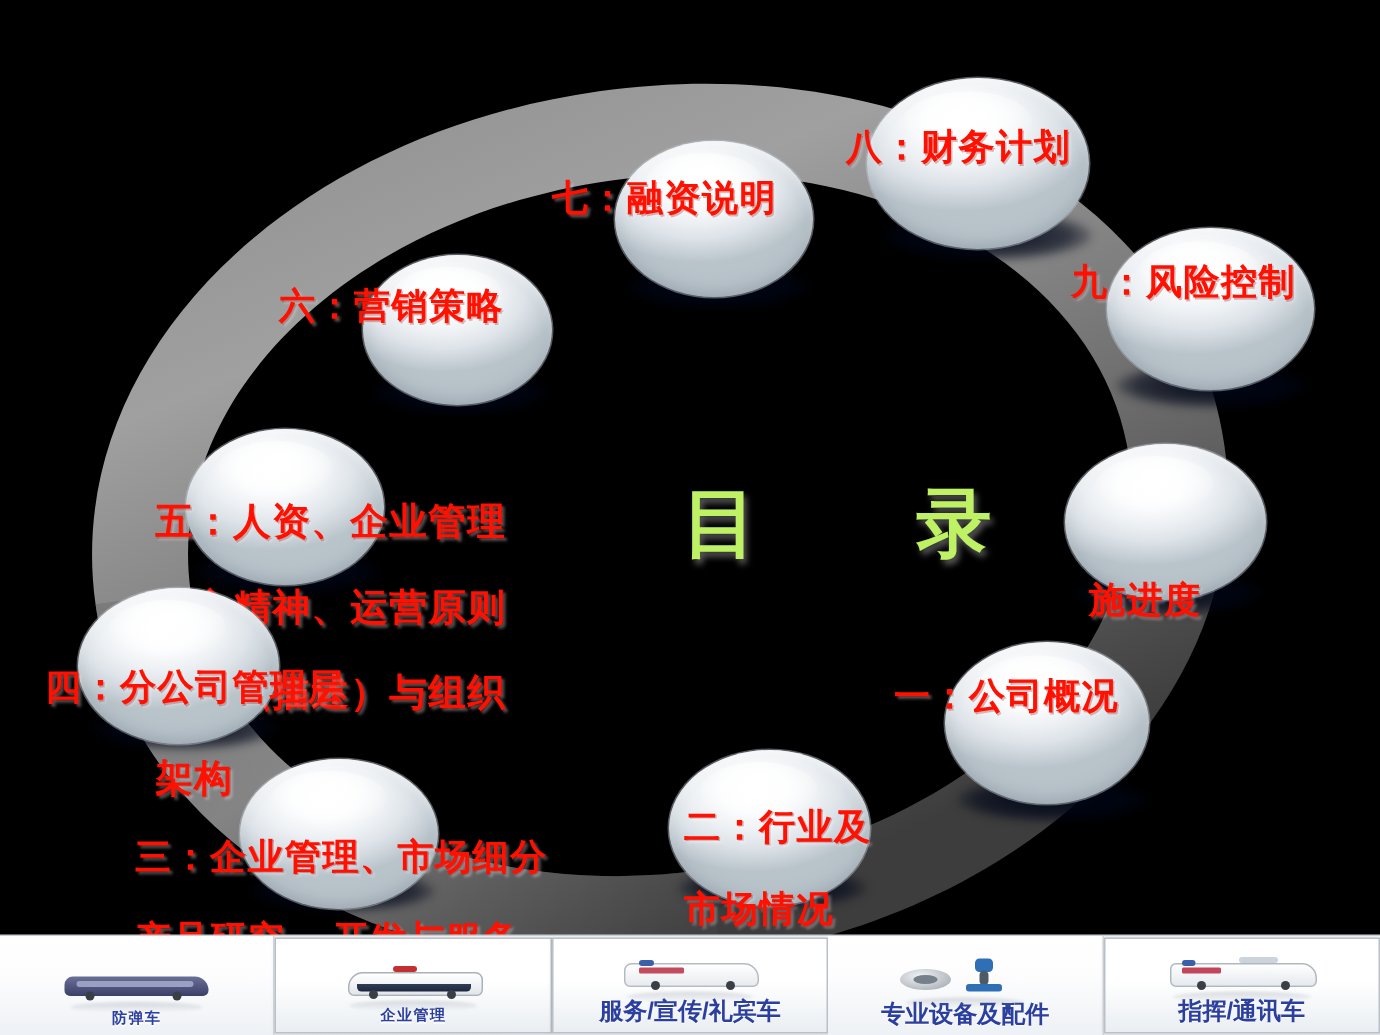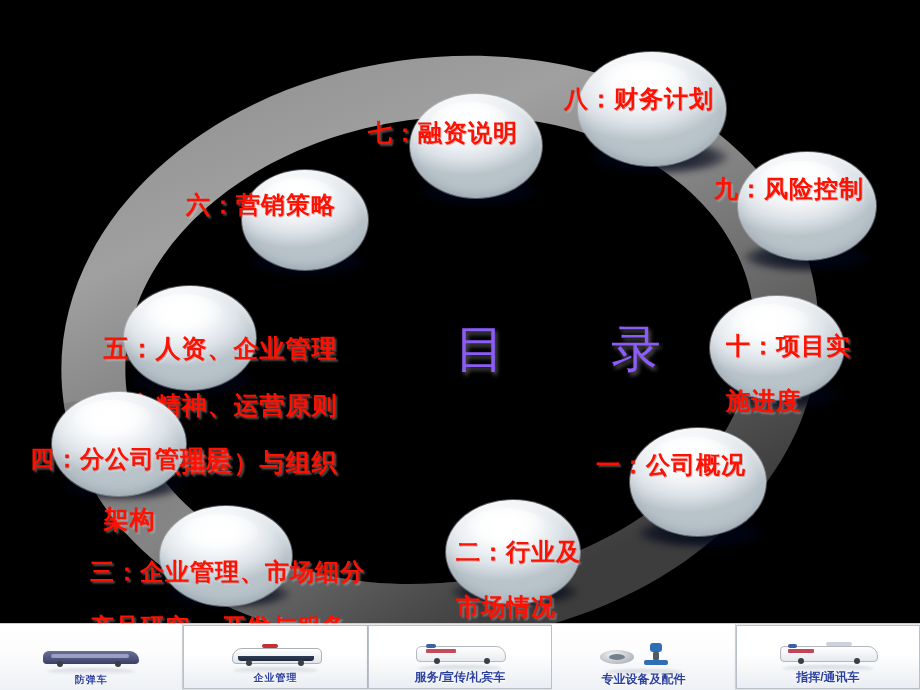--- a/index.html
+++ b/index.html
@@ -15,23 +15,23 @@
   }
 
   
   .ring-wrap{position:absolute;left:0;top:0;width:920px;height:690px;pointer-events:none;}
   .ring-svg{position:absolute;left:0;top:0;}
 
   
   #center-title{
     position:absolute;left:455px;top:324px;width:260px;
     text-align:left;
-    color:#8b5cf6;
+    color:#bef264;
     font-size:50px;
-    font-weight:400;
+    font-weight:700;
     letter-spacing:2px;
     font-family:"Liberation Serif","DejaVu Serif",serif;
     text-shadow:2px 3px 4px rgba(120,120,120,.75);
     white-space:pre;
     line-height:1;
   }
 
   
   .node{position:absolute;}
   .orb{
@@ -97,21 +97,21 @@
     position:relative;width:100%;height:36px;
     display:flex;align-items:center;justify-content:center;
   }
   .prod-label{
     font-family:"Liberation Sans","DejaVu Sans",sans-serif;
     font-size:10px;font-weight:700;color:#2b3f9e;
     letter-spacing:1px;white-space:nowrap;
     text-shadow:0 1px 0 rgba(255,255,255,.9);
     line-height:1;padding-bottom:2px;
   }
-  .prod-label.small{font-size:12px;letter-spacing:0;}
+  .prod-label.small{font-size:16px;letter-spacing:0;}
   
   .veh{position:relative;}
   .veh .body{position:absolute;border-radius:3px;}
   .veh .wheel{position:absolute;width:6px;height:6px;border-radius:50%;background:#3a3f46;bottom:-1px;}
   .veh .refl{position:absolute;left:6%;bottom:-8px;width:88%;height:7px;
     background:linear-gradient(180deg,rgba(120,130,145,.28),rgba(120,130,145,0));
     filter:blur(1px);border-radius:50%;}
 </style>
 </head>
 <body>
@@ -220,21 +220,21 @@
   <div class="node">
     <div class="orb-shadow" style="left:638px;top:518px;width:128px;height:30px;"></div>
     <div class="orb" style="left:630px;top:428px;width:136px;height:108px;"></div>
     <div class="label lbl-md t-left" style="left:596px;top:452px;width:260px;">一：公司概况</div>
   </div>
 
   <div class="node">
     <div class="orb-shadow" style="left:716px;top:380px;width:126px;height:30px;"></div>
     <div class="orb" style="left:710px;top:296px;width:134px;height:104px;"></div>
     <div class="label lbl-md t-center" style="left:684px;top:306px;width:190px;">
-      <span>十：项目实</span><br>
+      <br>
       <span>施进度</span>
     </div>
   </div>
 
   <div class="node">
     <div class="orb-shadow" style="left:744px;top:242px;width:128px;height:30px;"></div>
     <div class="orb" style="left:738px;top:152px;width:138px;height:108px;"></div>
     <div class="label lbl-md t-left" style="left:714px;top:176px;width:240px;">九：风险控制</div>
   </div>
 

